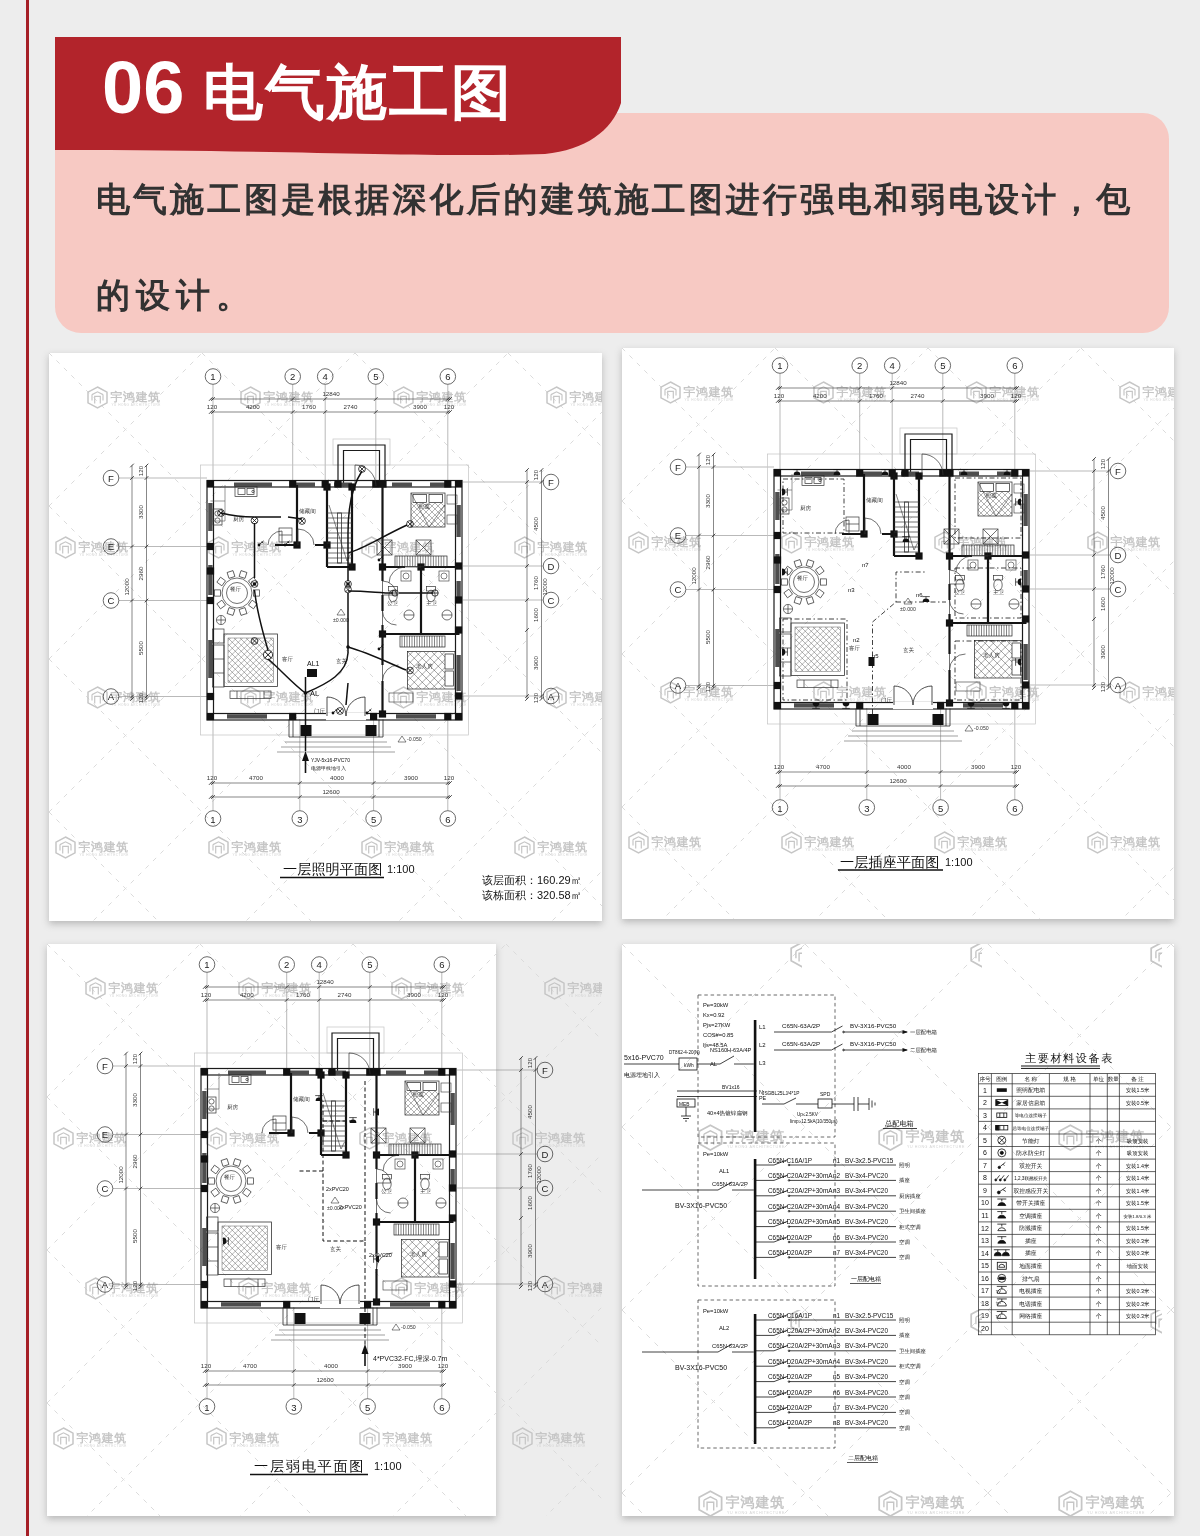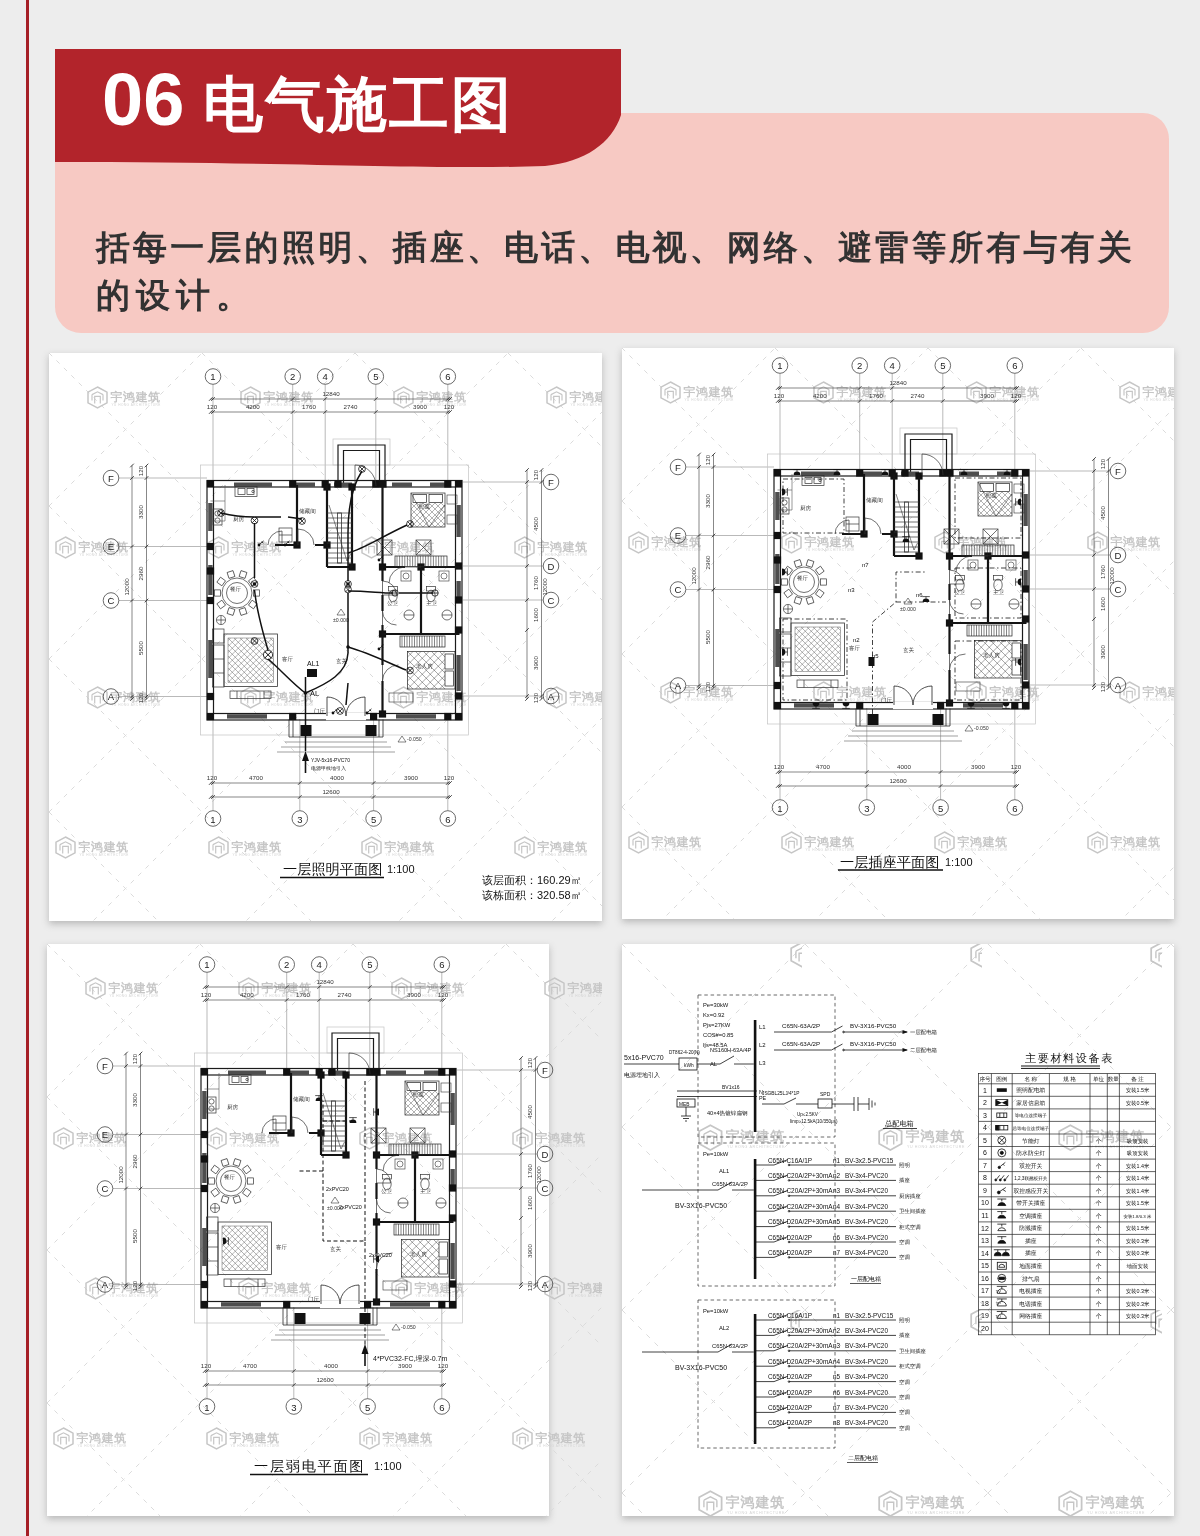--- a/index.html
+++ b/index.html
@@ -1,39 +1,39 @@
 <!DOCTYPE html>
 <html><head>
 <meta charset="utf-8">
 <style>
 html,body{margin:0;padding:0;}
 body{width:1200px;height:1536px;background:#ededed;font-family:"Liberation Sans", sans-serif;position:relative;overflow:hidden;}
 .panel{position:absolute;background:#fff;box-shadow:0 3px 7px rgba(100,100,100,.38);}
 .panel svg{display:block;}
-.banner{position:absolute;left:55px;top:37px;width:566px;height:120px;color:#fff;z-index:3;margin-top:12px;}
+.banner{position:absolute;left:55px;top:37px;width:566px;height:120px;color:#fff;z-index:3;}
 .bannertxt{position:absolute;left:47px;top:8px;font-weight:bold;font-size:60px;letter-spacing:2px;white-space:nowrap;}
 .bannertxt .num{font-size:74px;letter-spacing:0px;}
 .redline{position:absolute;left:26px;top:0;width:3px;height:1536px;background:#a51e26;}
 .pink{position:absolute;z-index:1;left:55px;top:113px;width:1114px;height:220px;background:#f7c9c3;border-radius:26px;}
 .pinktxt{position:absolute;left:41px;top:62px;font-size:34px;font-weight:bold;color:#323232;line-height:48px;white-space:nowrap;}
 </style>
 </head>
 <body>
 
 <div class="redline"></div>
 
 <div class="banner">
     <svg width="566" height="120" viewBox="0 0 566 120" style="position:absolute;left:0;top:0">
 <path d="M0 0 L566 0 L566 66 C557 94 530 113 490 117 C375 121 245 113 0 113 Z" fill="#b2242b"></path>
 </svg>
     <div class="bannertxt"><span class="num">06</span> 电气施工图</div>
   </div>
 
 <div class="pink">
-    <div class="pinktxt"><br><span style="letter-spacing:3.1px">括每一层的照明、插座、电话、电视、网络、避雷等所有与有关</span><br><span style="letter-spacing:6px">的设计。</span></div>
+    <div class="pinktxt"><span style="letter-spacing:3.05px">电气施工图是根据深化后的建筑施工图进行强电和弱电设计，包</span><br><br><span style="letter-spacing:6px">的设计。</span></div>
   </div>
 <svg width="0" height="0" style="position:absolute">
 <defs>
 <g id="wmlogo" fill="none" stroke="#c6c6c6" stroke-width="1.5">
 <path d="M10.5 1 L20 6.2 L20 16.8 L10.5 22 L1 16.8 L1 6.2 Z"></path>
 <path d="M5 8.6 L10.5 5.8 L16 8.6 M5 8.6 L5 14.6 M16 8.6 L16 14.6 M7.7 17.4 L7.7 10.4 L13.3 10.4 L13.3 17.4" stroke-width="1.2"></path>
 <text x="23.5" y="14.5" font-size="11.8" font-weight="bold" fill="#c6c6c6" stroke="none" letter-spacing="0.8">宇鸿建筑</text>
 <text x="24.5" y="20" font-size="3.1" fill="#d2d2d2" stroke="none" letter-spacing="0.5">YU HONG ARCHITECTURE</text>
 </g>
 <pattern id="diag13" width="306" height="306" patternUnits="userSpaceOnUse">
@@ -759,21 +759,21 @@
 
 <rect x="252.5" y="315" width="6" height="9" fill="#111"></rect>
 
 <text x="224" y="524.5" font-size="14.2" fill="#111" letter-spacing="0">一层插座平面图</text>
 <text x="329" y="523.5" font-size="11" fill="#111">1:100</text>
 <line x1="222" y1="528" x2="327" y2="528" stroke="#111" stroke-width="1.3"></line>
 </g>
 </svg>
 </div>
 
-<div class="panel" style="left:47px;top:944px;width:502px;height:572px">
+<div class="panel" style="left:47px;top:944px;width:449px;height:572px">
 <svg width="555" height="572" viewBox="0 0 555 572">
 <rect width="555" height="572" fill="url(#diag13)"></rect>
 <rect width="555" height="572" fill="url(#logo13)"></rect>
 <use href="#plan" x="-4" y="-3"></use>
 <g font-family="Liberation Sans, sans-serif" transform="translate(-4,-3)">
 
 <g stroke="#111" stroke-width="1" fill="none" stroke-dasharray="4 2.5">
 <path d="M322 410 L322 331 M322 331 L322 300 L280 300 L280 200 M280 200 L280 160 M322 300 L322 140"></path>
 <path d="M280 230 L256 230 M280 180 L310 180"></path>
 </g>

